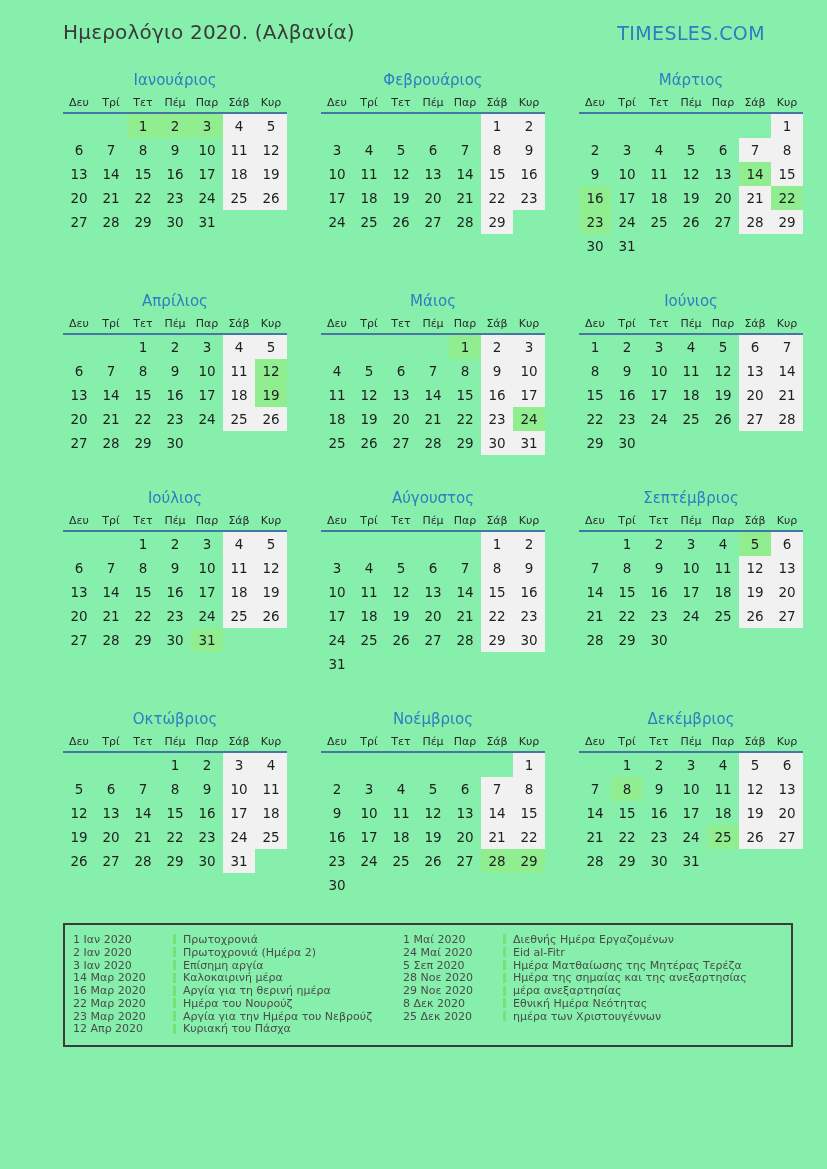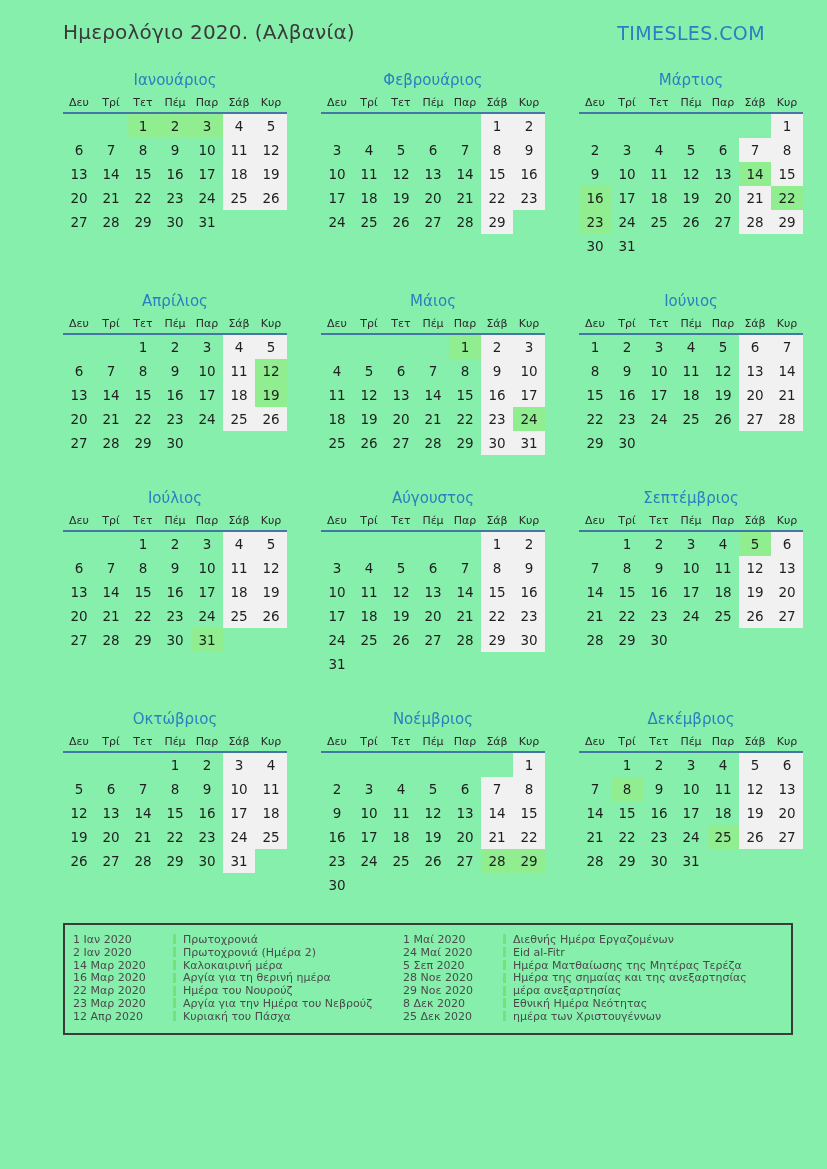--- a/index.html
+++ b/index.html
@@ -623,20 +623,25 @@
           <span class="lg-date">1 Ιαν 2020</span>
           <span class="lg-bar"></span>
           <span class="lg-label">Πρωτοχρονιά</span>
         </div>
         <div class="lg-row">
           <span class="lg-date">2 Ιαν 2020</span>
           <span class="lg-bar"></span>
           <span class="lg-label">Πρωτοχρονιά (Ημέρα 2)</span>
         </div>
         <div class="lg-row">
+          <span class="lg-date">3 Ιαν 2020</span>
+          <span class="lg-bar"></span>
+          <span class="lg-label">Επίσημη αργία</span>
+        </div>
+        <div class="lg-row">
           <span class="lg-date">14 Μαρ 2020</span>
           <span class="lg-bar"></span>
           <span class="lg-label">Καλοκαιρινή μέρα</span>
         </div>
         <div class="lg-row">
           <span class="lg-date">16 Μαρ 2020</span>
           <span class="lg-bar"></span>
           <span class="lg-label">Αργία για τη θερινή ημέρα</span>
         </div>
         <div class="lg-row">

